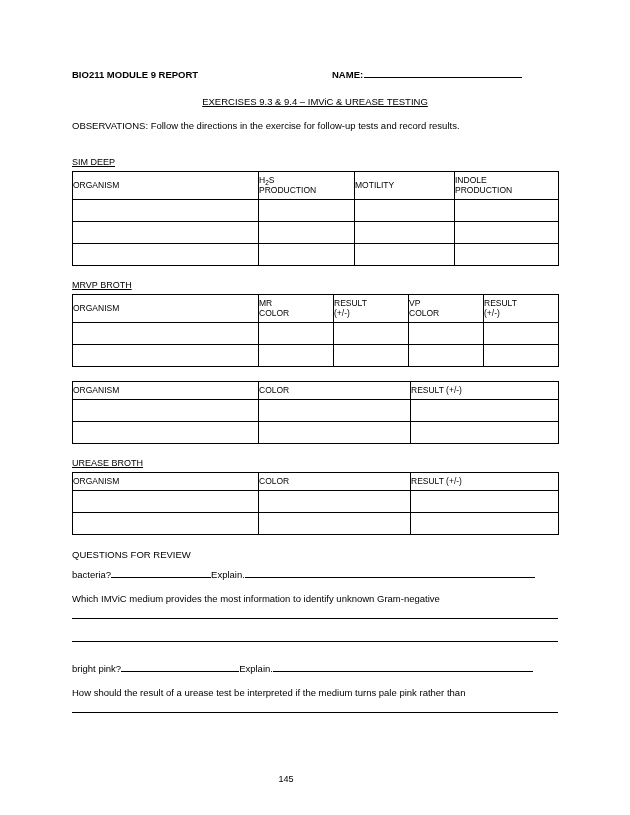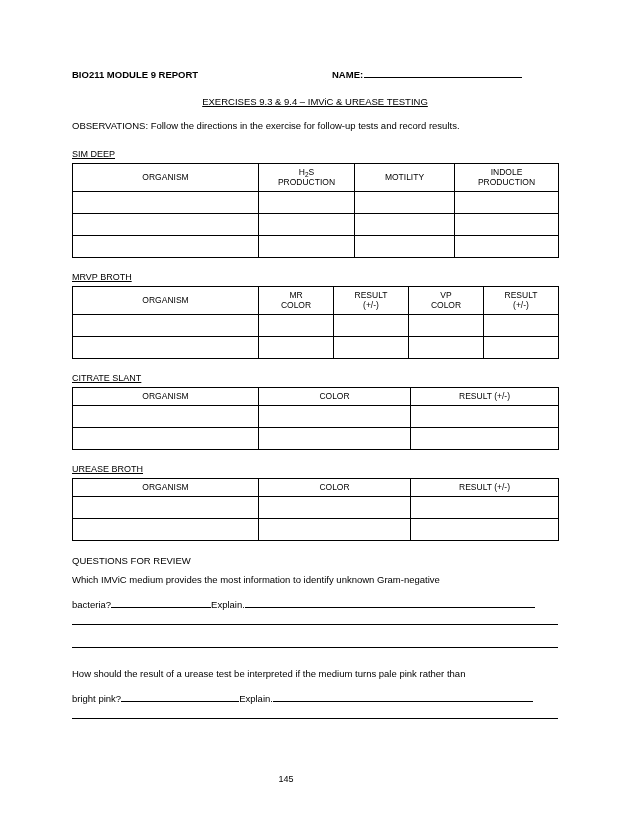--- a/index.html
+++ b/index.html
@@ -51,38 +51,38 @@
     margin-left: 1px;
   }
   .exercise-line {
     font-size: 9.5px;
     text-decoration: underline;
     margin-bottom: 13px;
     text-align: center;
   }
   .obs-line {
     font-size: 9.5px;
-    margin-bottom: 18px;
+    margin-bottom: 26px;
   }
   .sec-label {
     font-size: 9px;
     margin-bottom: 4px;
     text-decoration: underline;
   }
   table {
     border-collapse: collapse;
     width: 486px;
     table-layout: fixed;
     margin-bottom: 14px;
   }
   table td, table th {
     border: 1px solid #000000;
     font-size: 8.5px;
     font-weight: normal;
-    text-align: center;
+    text-align: left;
     vertical-align: middle;
     padding: 0;
     height: 21px;
   }
   table th {
     height: 27px;
     line-height: 1.15;
   }
   .row-blank td { height: 21px; }
   sub { font-size: 6.5px; vertical-align: baseline; position: relative; top: 2px; }
@@ -203,21 +203,20 @@
         <tr class="row-blank">
           <td></td>
             <td></td>
             <td></td>
             <td></td>
             <td></td>
         </tr>
       </tbody>
     </table>
 
-    <div class="sec-label">CITRATE SLANT</div>
     <table>
       <colgroup>
           <col style="width:186px">
           <col style="width:152px">
           <col style="width:148px">
         </colgroup>
       <thead>
         <tr>
           <th style="height:17px">ORGANISM</th>
           <th style="height:17px">COLOR</th>
@@ -262,32 +261,32 @@
           <td></td>
             <td></td>
             <td></td>
         </tr>
       </tbody>
     </table>
 
     <div class="qfr">QUESTIONS FOR REVIEW</div>
 
     <div class="q-block">
-      <div class="q-line">Which IMViC medium provides the most information to identify unknown Gram-negative</div>
       <div class="q-line">
         <span>bacteria?</span><span class="fill" style="width:100px"></span><span>Explain.</span><span class="fill" style="width:290px"></span>
       </div>
+      <div class="q-line">Which IMViC medium provides the most information to identify unknown Gram-negative</div>
       <div class="rule-full"></div>
       <div class="rule-full rule-gap"></div>
     </div>
 
     <div class="q-block">
-      <div class="q-line">How should the result of a urease test be interpreted if the medium turns pale pink rather than</div>
       <div class="q-line">
         <span>bright pink?</span><span class="fill" style="width:118px"></span><span>Explain.</span><span class="fill" style="width:260px"></span>
       </div>
+      <div class="q-line">How should the result of a urease test be interpreted if the medium turns pale pink rather than</div>
       <div class="rule-full"></div>
     </div>
 
   </div>
 
   <div class="pagenum">145</div>
 </div>
 
 </body></html>

